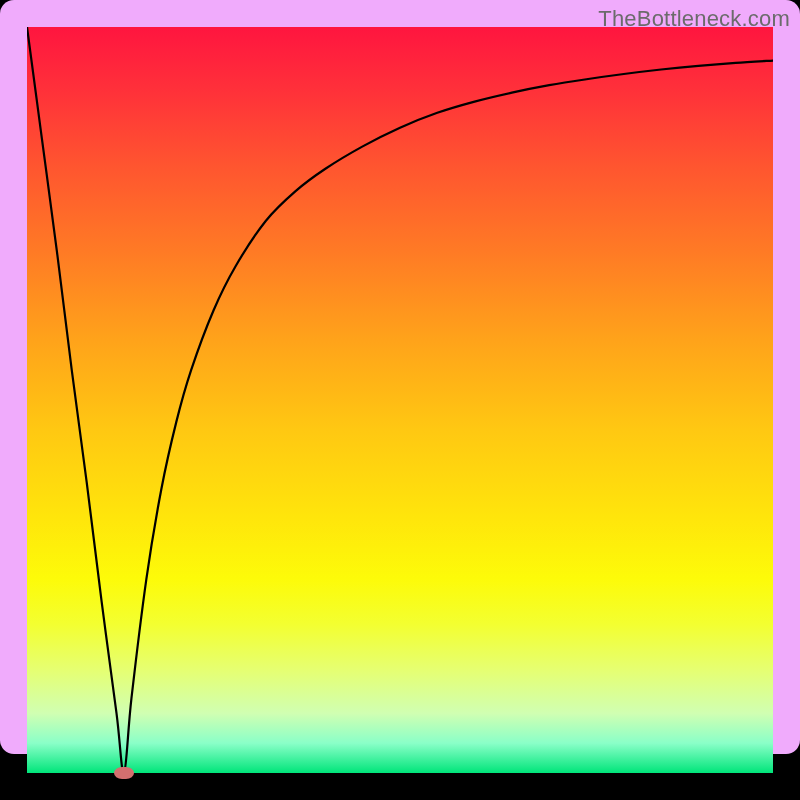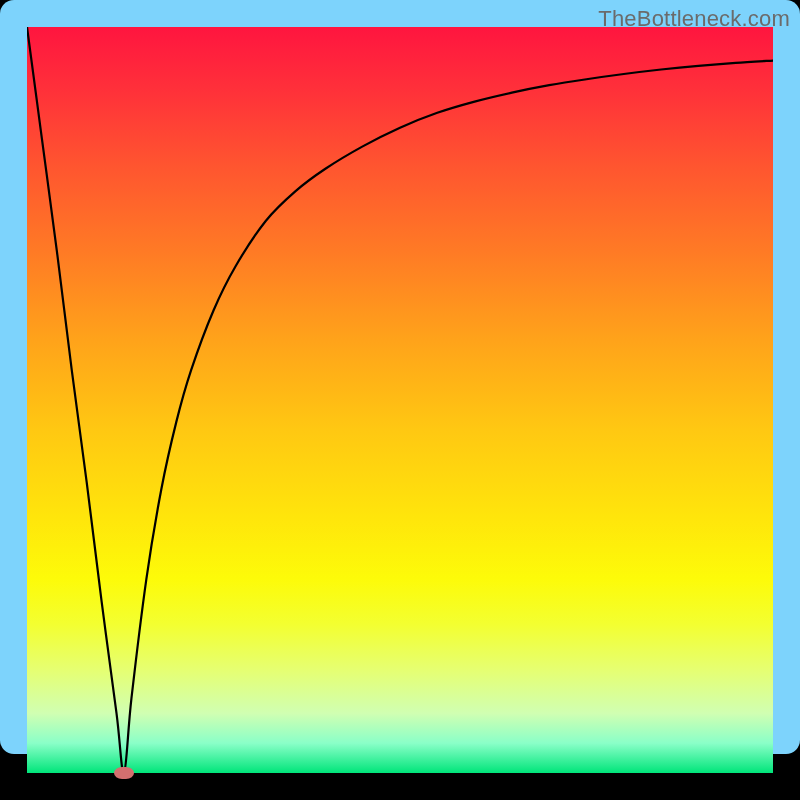--- a/index.html
+++ b/index.html
@@ -8,21 +8,21 @@
     width: 800px;
     height: 800px;
     overflow: hidden;
     font-family: Arial, Helvetica, sans-serif;
     background: #000;
   }
   .frame {
     position: relative;
     width: 800px;
     height: 754px;
-    background: #7dd3fc;
+    background: #f0abfc;
     border-radius: 14px;
   }
   .plot-area {
     position: absolute;
     left: 27px;
     top: 27px;
     width: 746px;
     height: 746px;
     background: linear-gradient(to bottom,
       #ff153f 0%,

